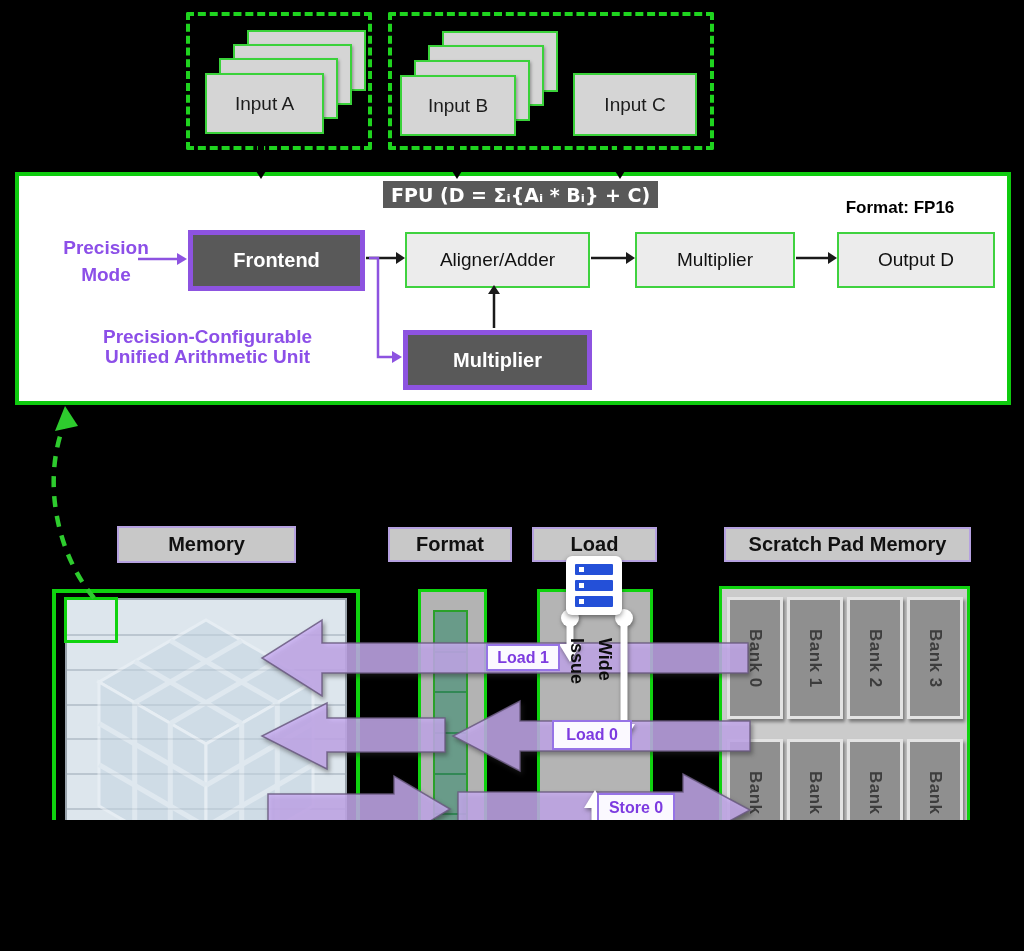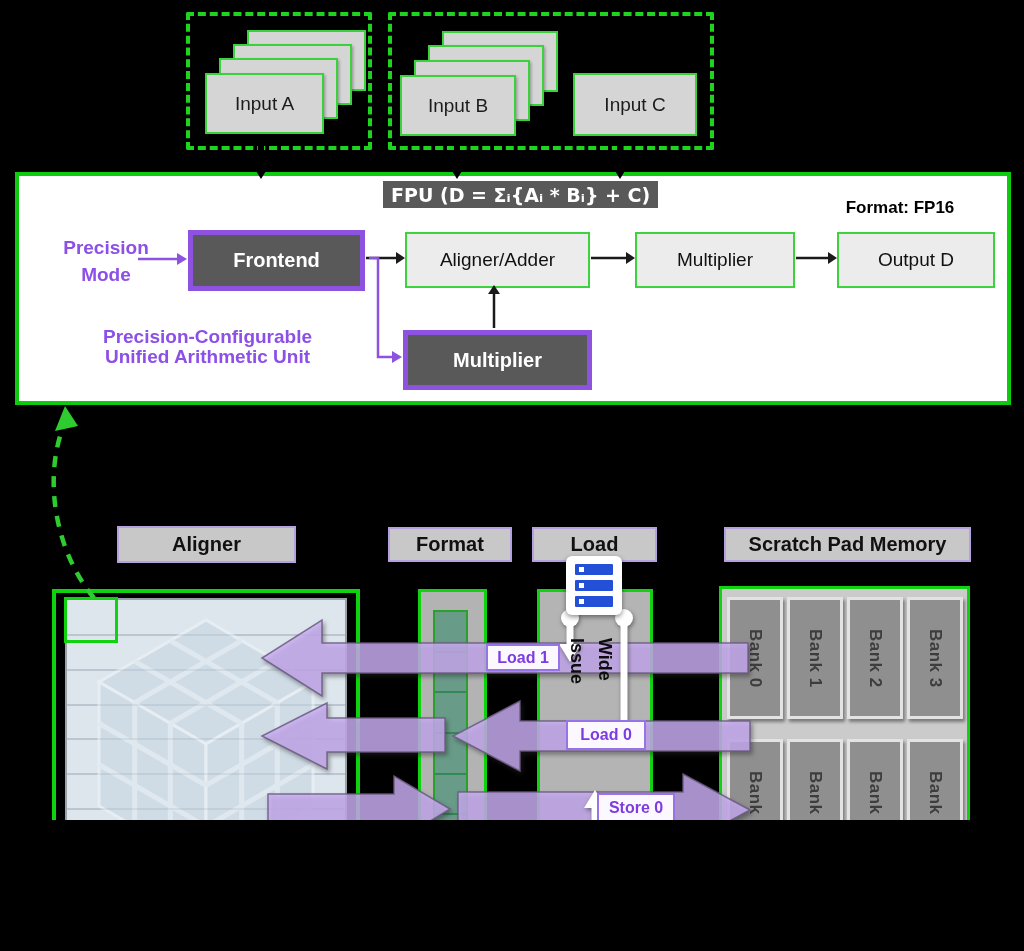--- a/index.html
+++ b/index.html
@@ -98,21 +98,21 @@
   </div>
 
   <div class="abs darkbox flexc" style="left:403px;top:330px;width:179px;height:50px;">
     <span>Multiplier</span>
   </div>
 
   <div class="abs purpletext pre flexc" style="left:55px;top:318px;width:305px;height:58px;line-height:20px;">Precision-Configurable
 Unified Arithmetic Unit</div>
 
   <div class="abs header flexc" style="left:117px;top:526px;width:175px;height:33px;">
-    <span>Aligner</span>
+    <span>Memory</span>
   </div>
   <div class="abs header flexc" style="left:388px;top:527px;width:120px;height:31px;">
     <span>Format</span>
   </div>
   <div class="abs header flexc" style="left:532px;top:527px;width:121px;height:31px;">
     <span>Load</span>
   </div>
   <div class="abs header flexc" style="left:724px;top:527px;width:243px;height:31px;">
     <span>Scratch Pad Memory</span>
   </div>
@@ -203,21 +203,21 @@
       <b></b>
       <b></b>
       <b></b>
     </div>
 
   <div class="abs storelabel flexc" style="left:538px;top:898px;width:113px;height:33px;">
     <span>Store</span>
   </div>
 
   <div class="abs plabel flexc" style="left:486px;top:644px;width:70px;height:23px;">Load 1</div>
-  <div class="abs plabel flexc" style="left:566px;top:720px;width:76px;height:26px;">Load 0</div>
+  <div class="abs plabel flexc" style="left:552px;top:720px;width:76px;height:26px;">Load 0</div>
   <div class="abs plabel flexc" style="left:597px;top:793px;width:74px;height:26px;">Store 0</div>
 
   <svg class="overlay" width="1024" height="951" viewBox="0 0 1024 951">
 
     <g stroke="#000" stroke-width="6" stroke-dasharray="6 5">
       <line x1="261" y1="144" x2="261" y2="172"></line>
       <line x1="457" y1="144" x2="457" y2="172"></line>
       <line x1="620" y1="144" x2="620" y2="172"></line>
     </g>
     <g fill="#000">

